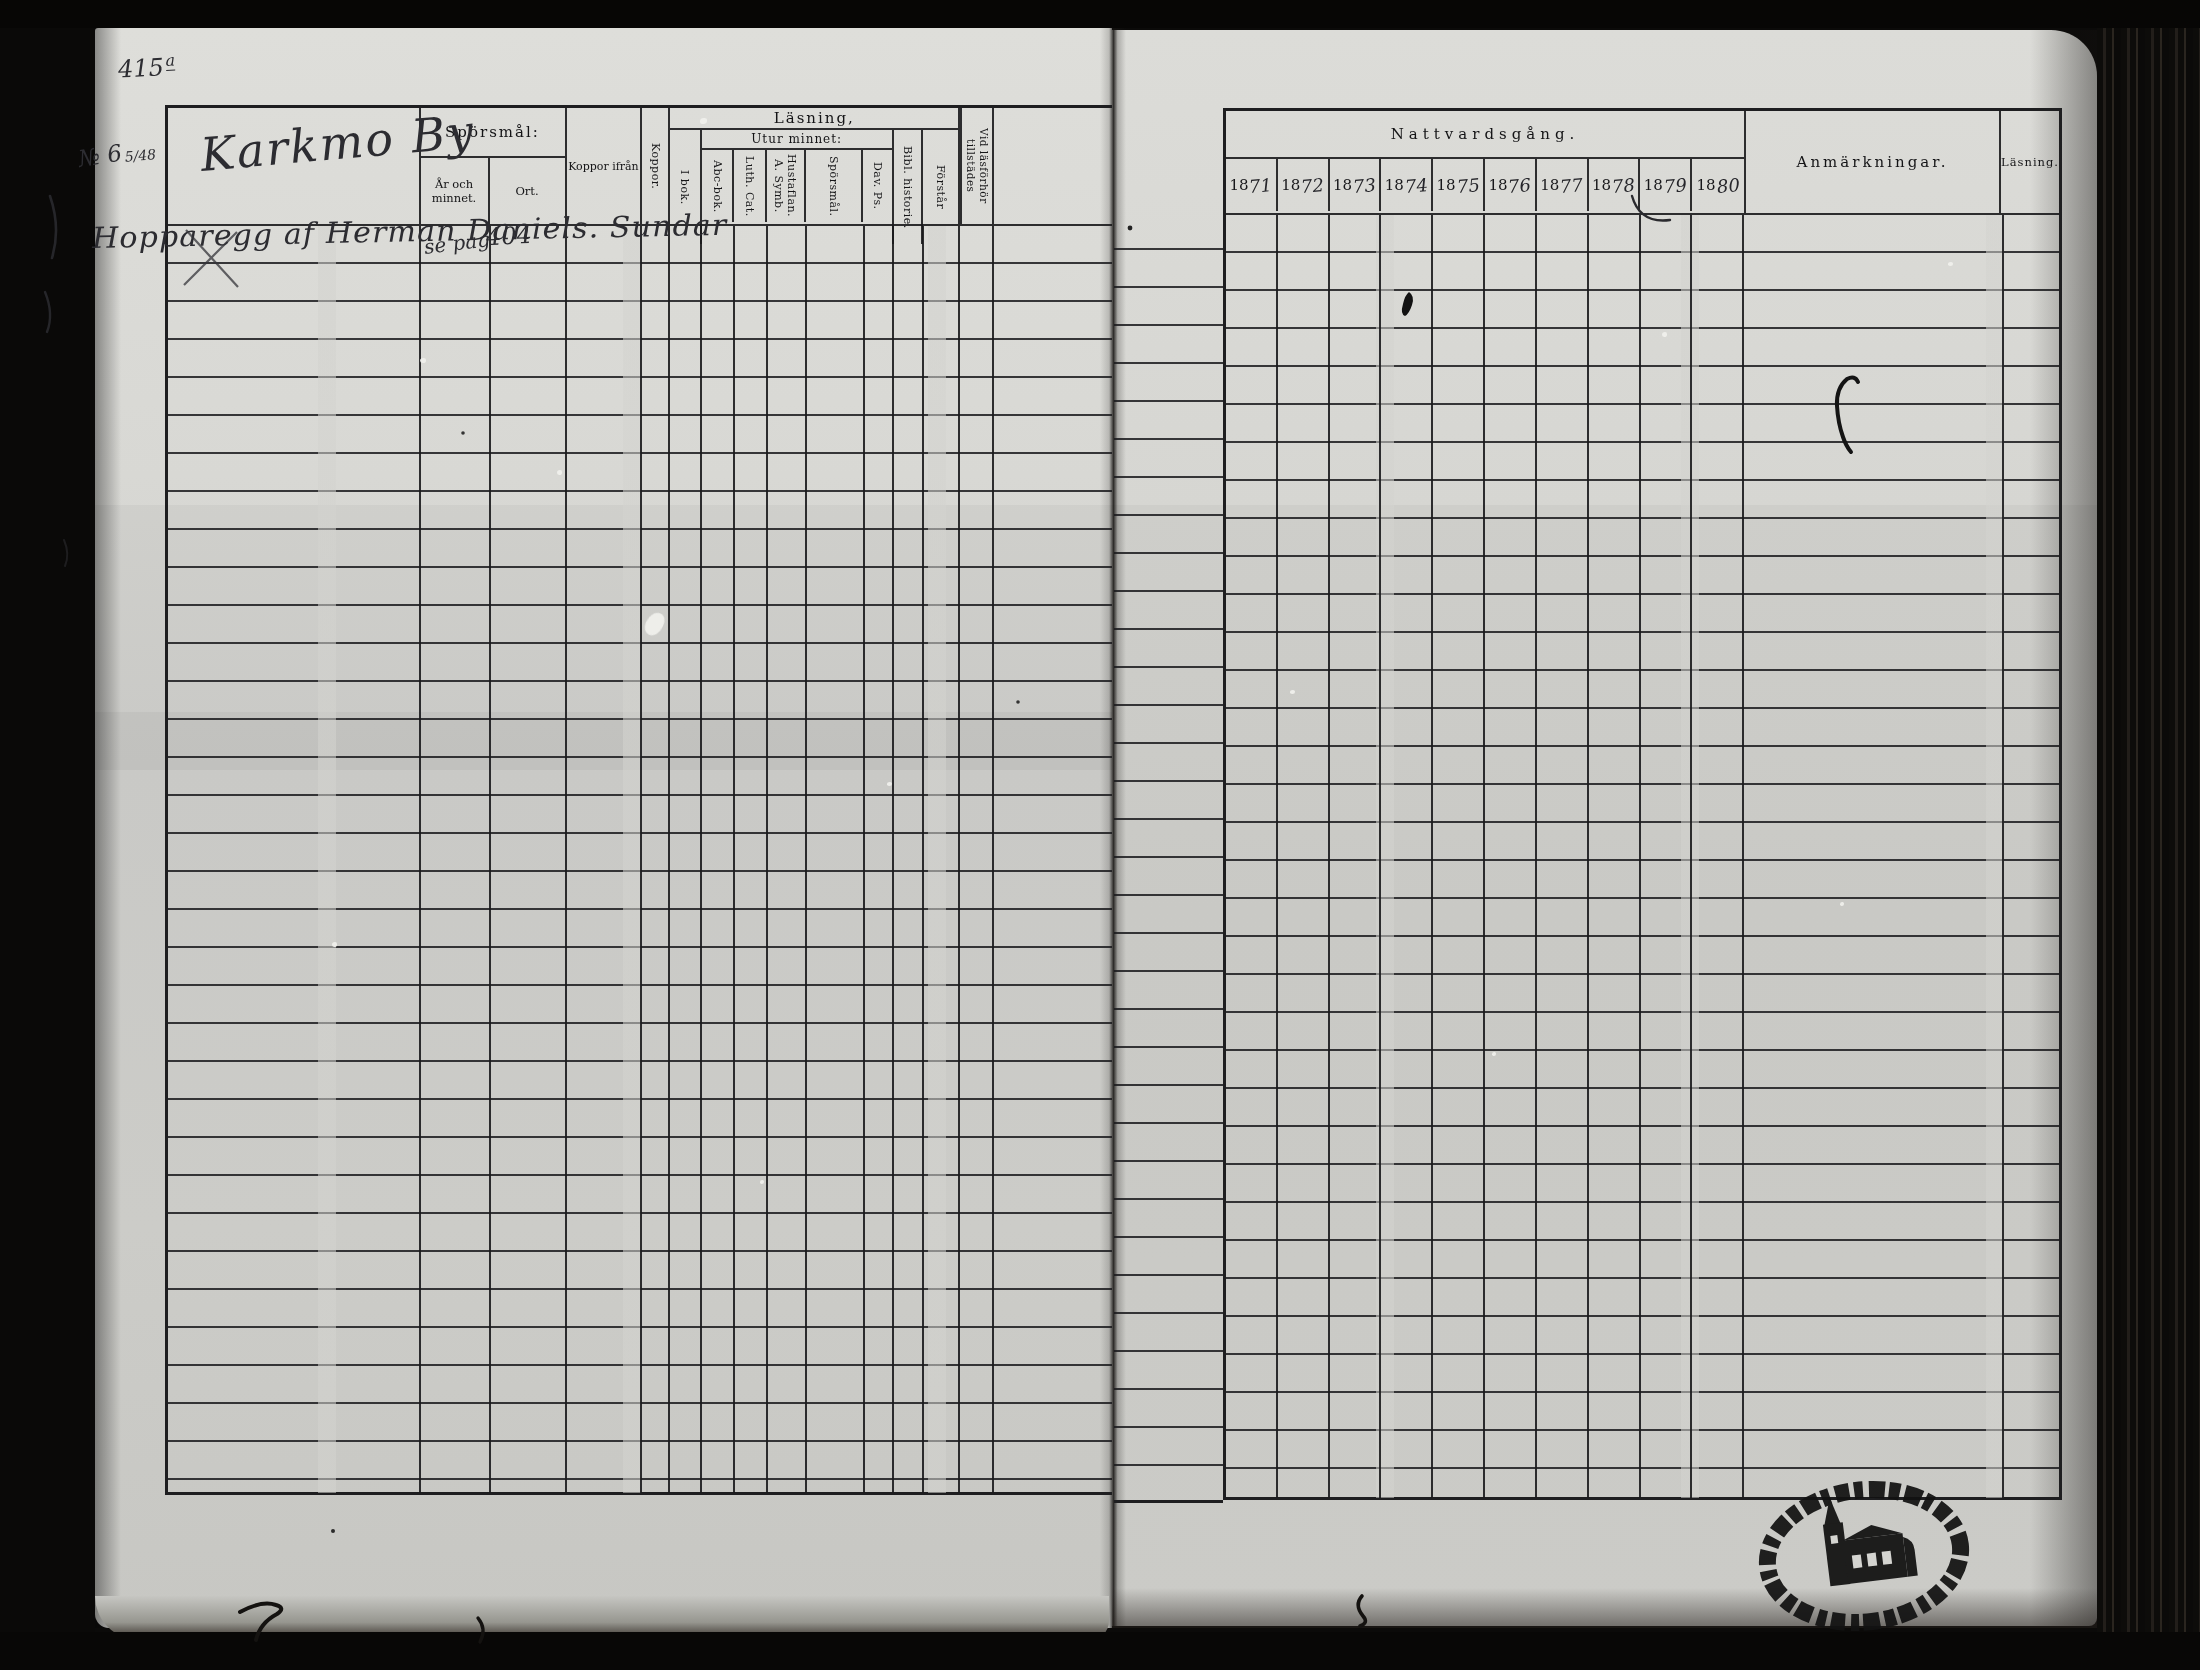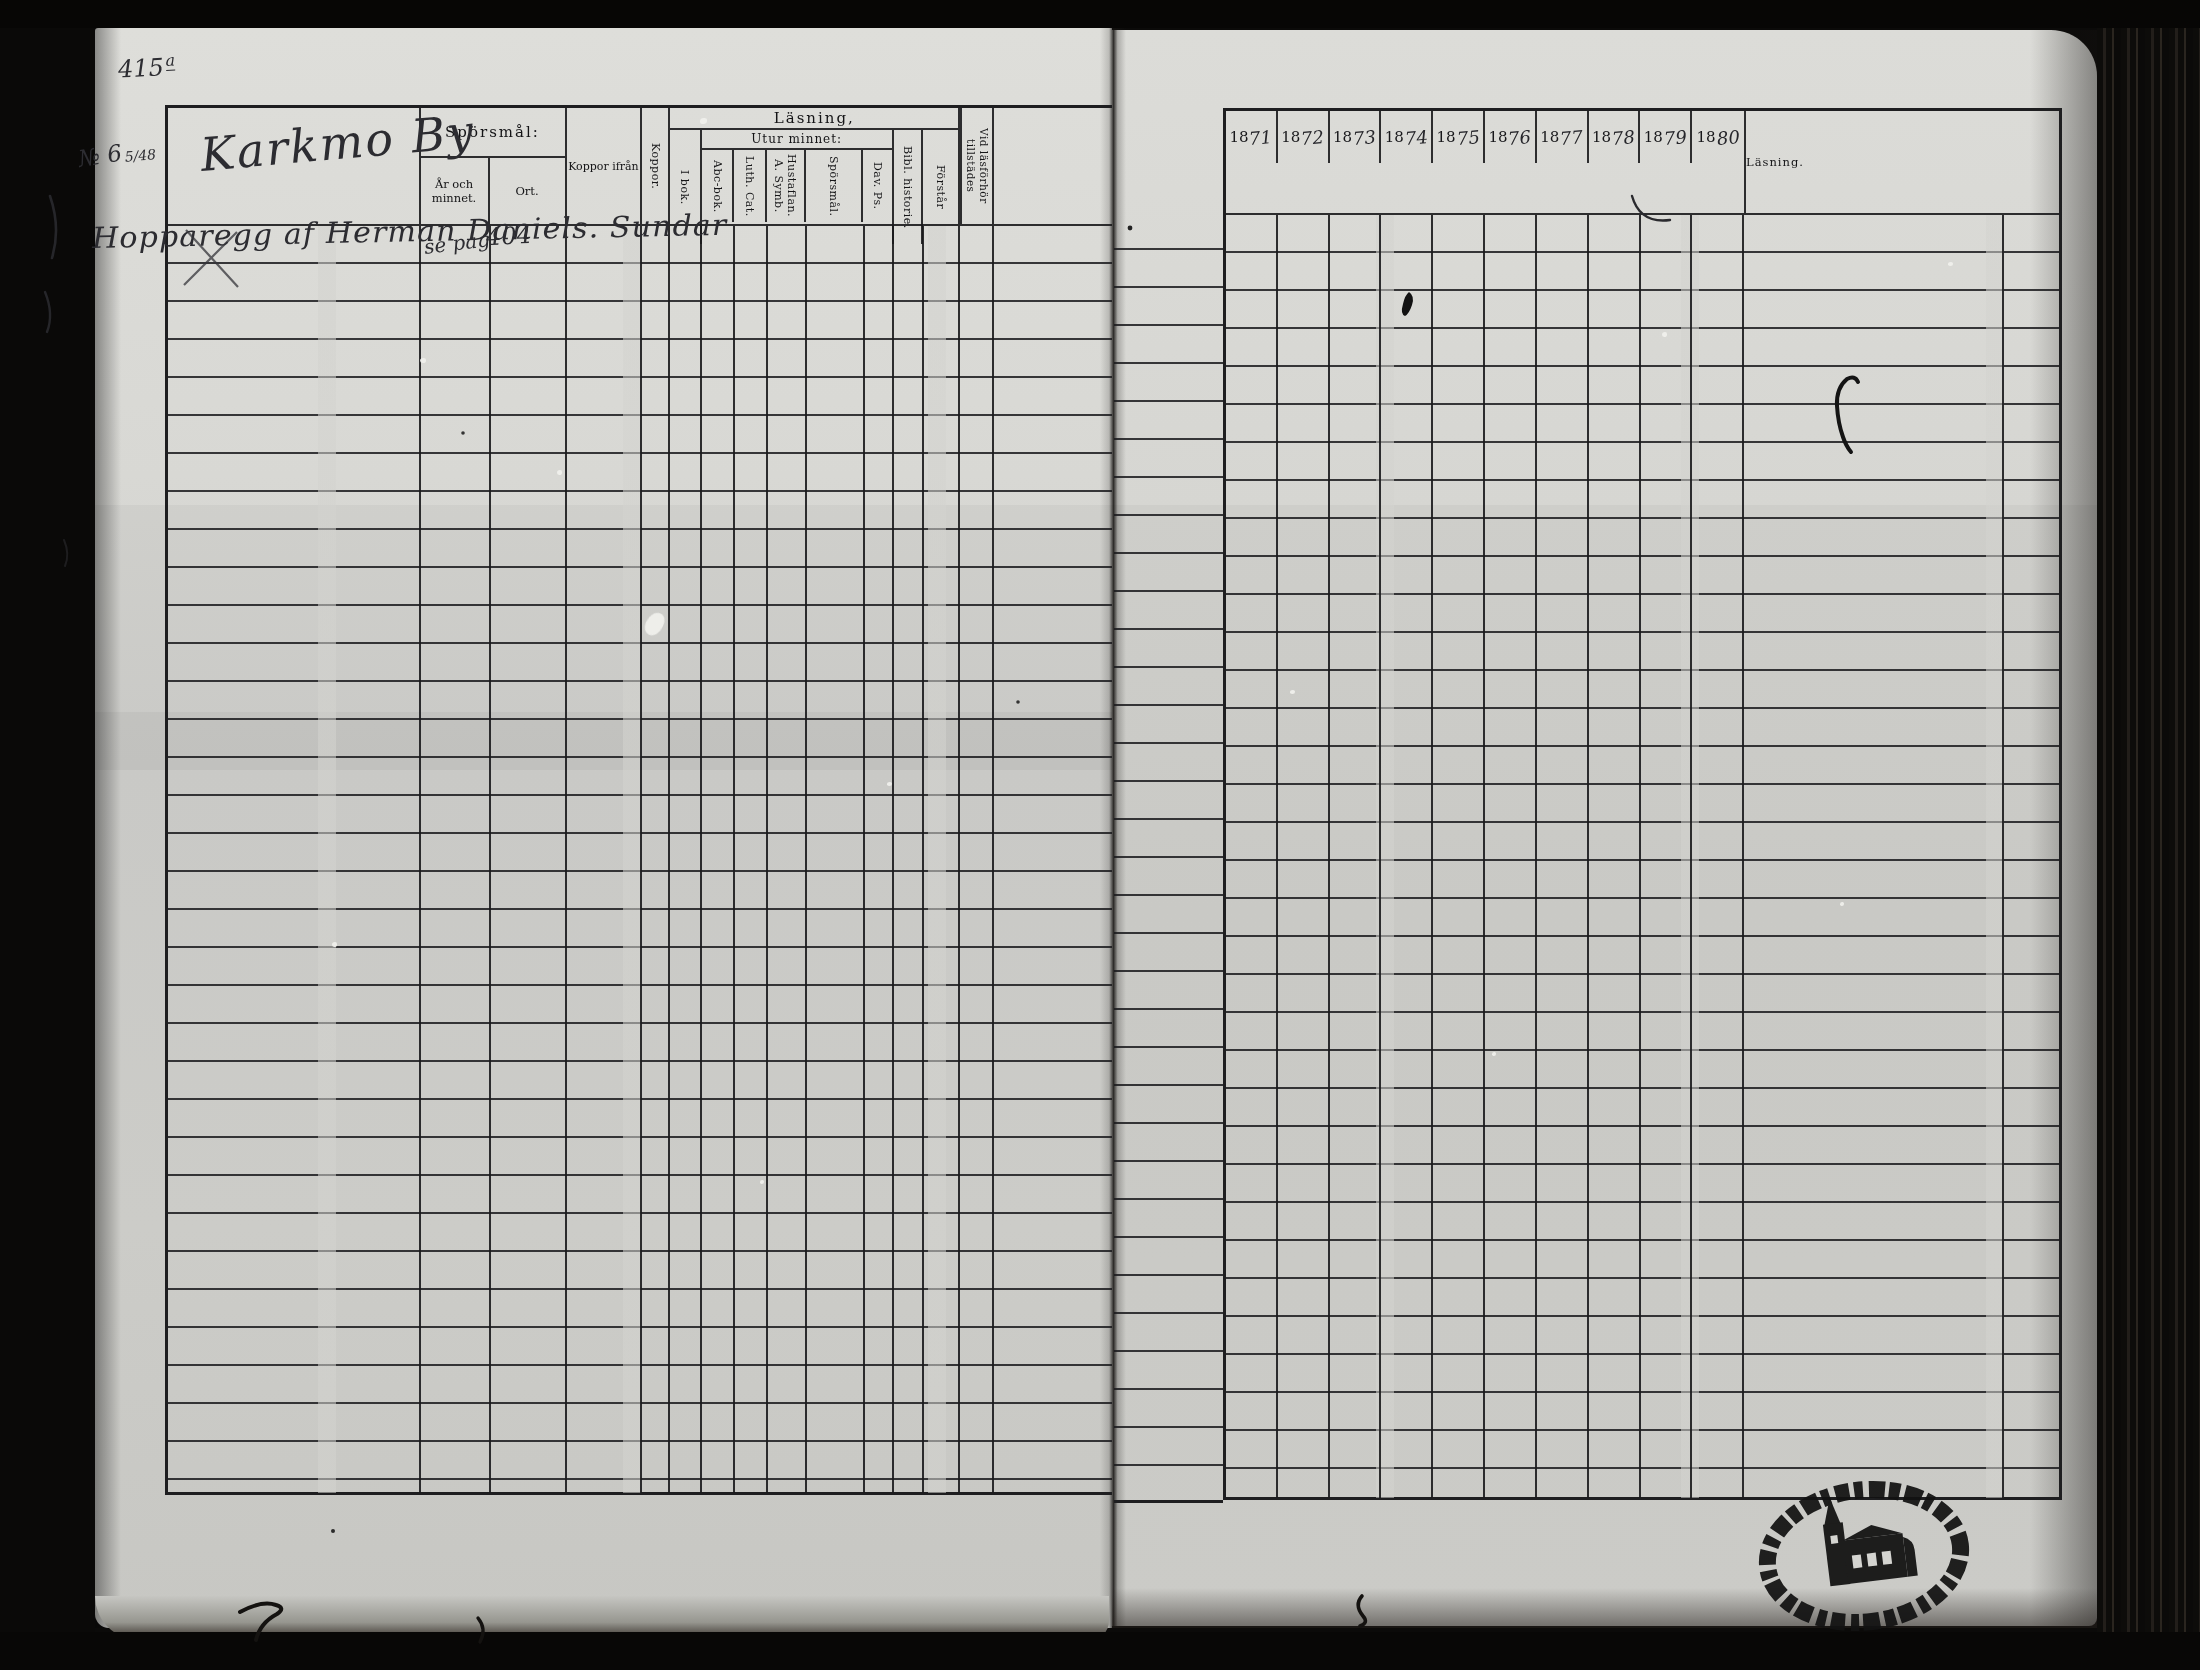--- a/index.html
+++ b/index.html
@@ -176,20 +176,23 @@
       <div class="col br" style="width:36px"></div>
       <div class="col br" style="width:34px"></div>
       <div class="col" style="width:118px"></div>
     </div>
   </div>
 
   <div class="margin-strip rowlines"></div>
   <div class="tbl tbl-right">
     <div class="rt-header">
       <div style="width:520px" class="br">
+        <div class="ctr bb" style="height:48px">
+            <span class="glabel" style="letter-spacing:5px">Nattvardsgång.</span>
+          </div>
         <div class="flex" style="height:52px">
           <div class="ycell br">
               <span class="yp">18</span>
               <span class="yw">71</span>
             </div>
           <div class="ycell br">
               <span class="yp">18</span>
               <span class="yw">72</span>
             </div>
           <div class="ycell br">
@@ -218,20 +221,23 @@
             </div>
           <div class="ycell br">
               <span class="yp">18</span>
               <span class="yw">79</span>
             </div>
           <div class="ycell">
               <span class="yp">18</span>
               <span class="yw">80</span>
             </div>
         </div>
+      </div>
+      <div class="ctr br" style="width:261px">
+        <span class="glabel" style="letter-spacing:3px">Anmärkningar.</span>
       </div>
       <div class="ctr" style="width:58px">
         <span class="glabel-sm" style="font-size:11.5px">Läsning.</span>
       </div>
     </div>
     <div class="rt-body rowlines">
       <div class="col br" style="width:52px"></div>
       <div class="col br" style="width:52px"></div>
       <div class="col br" style="width:52px"></div>
       <div class="col br" style="width:52px"></div>

